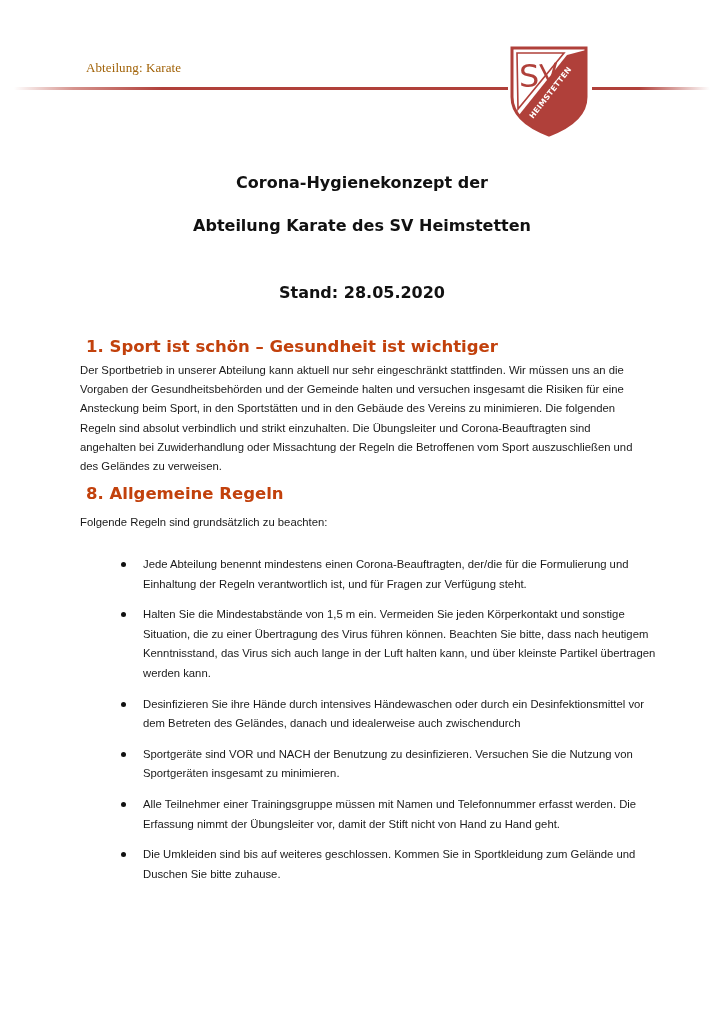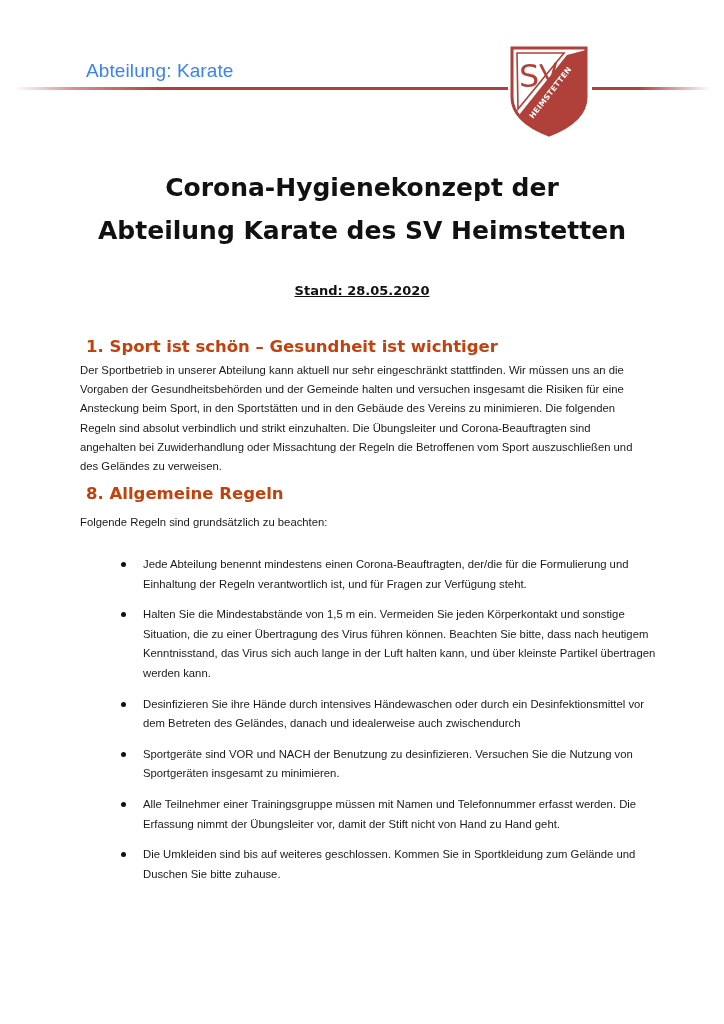--- a/index.html
+++ b/index.html
@@ -1,38 +1,38 @@
 <!DOCTYPE html>
 <html><head>
   <meta charset="utf-8">
   <style>
     html, body { margin: 0; padding: 0; background: #ffffff; }
     body { width: 724px; height: 1024px; position: relative; overflow: hidden; font-family: "Liberation Sans", sans-serif; color: #111; }
 
     .header-title {
       position: absolute; left: 86px; top: 60px;
-      font-family: Liberation Sans, sans-serif; font-size: 19px; color: #3b82f6; letter-spacing: 0.1px;
+      font-family: Liberation Serif, serif; font-size: 13px; color: #a16207; letter-spacing: 0.1px;
     }
     .header-line-left {
       position: absolute; left: 14px; top: 87px; width: 494px; height: 3px;
       background: linear-gradient(to right, rgba(180,60,50,0) 0%, rgba(180,60,50,0.55) 12%, #b0403a 30%, #b0403a 100%);
     }
     .header-line-right {
       position: absolute; left: 592px; top: 87px; width: 118px; height: 3px;
       background: linear-gradient(to right, #b0403a 0%, #b0403a 40%, rgba(180,60,50,0) 100%);
     }
     .logo { position: absolute; left: 509px; top: 45px; width: 80px; height: 92px; }
 
     .doc-title {
       position: absolute; left: 0; width: 724px; text-align: center;
-      font-family: "DejaVu Sans", sans-serif; font-weight: bold; font-size: 25px; color: #111;
+      font-family: "DejaVu Sans", sans-serif; font-weight: bold; font-size: 16px; color: #111;
     }
     .t1 { top: 173px; }
     .t2 { top: 216px; }
-    .stand { top: 283px; font-size: 13px; text-decoration: underline; }
+    .stand { top: 283px; font-size: 16px; }
 
     .h1 {
       position: absolute; left: 86px;
       font-family: "DejaVu Sans", sans-serif; font-weight: bold; font-size: 16.5px; color: #c2410c;
     }
     .h-sec1 { top: 337px; }
     .h-sec2 { top: 484px; }
 
     .para {
       position: absolute; left: 80px; width: 560px;

